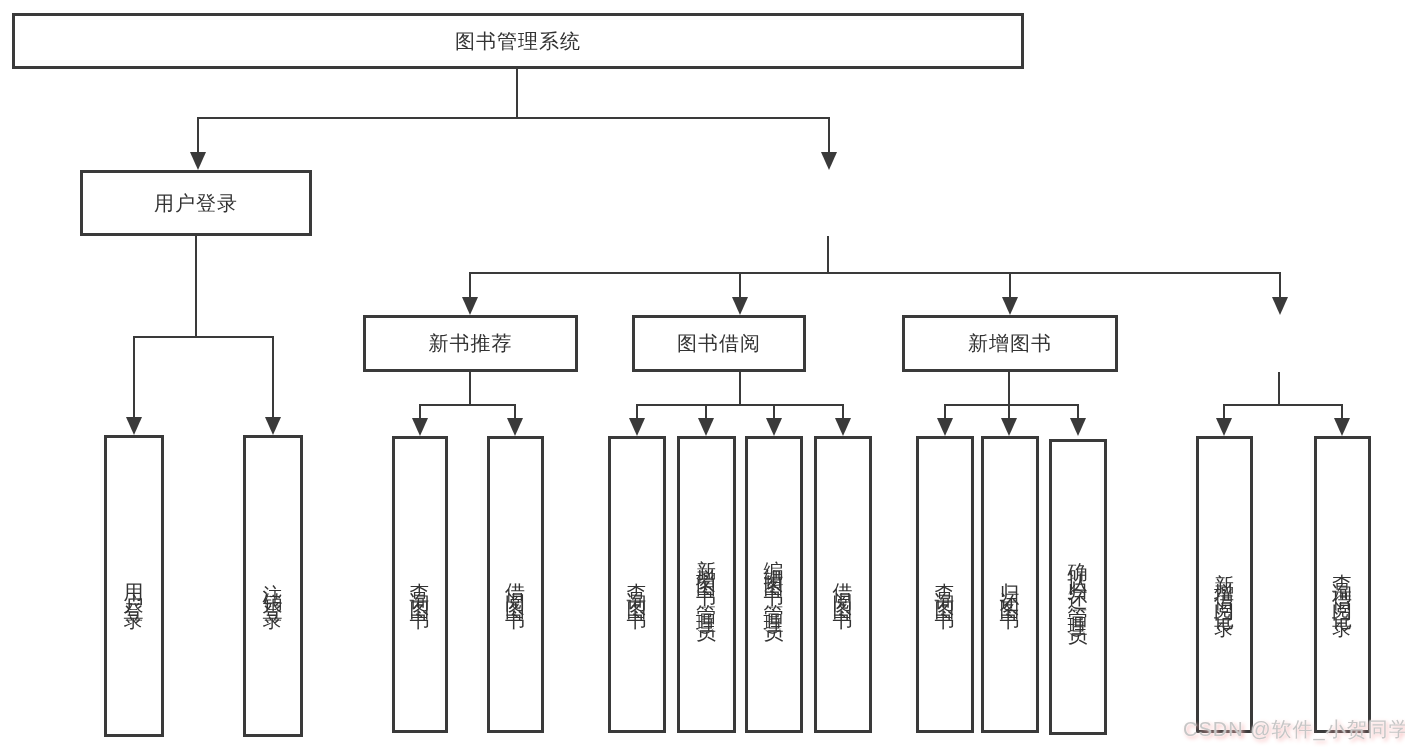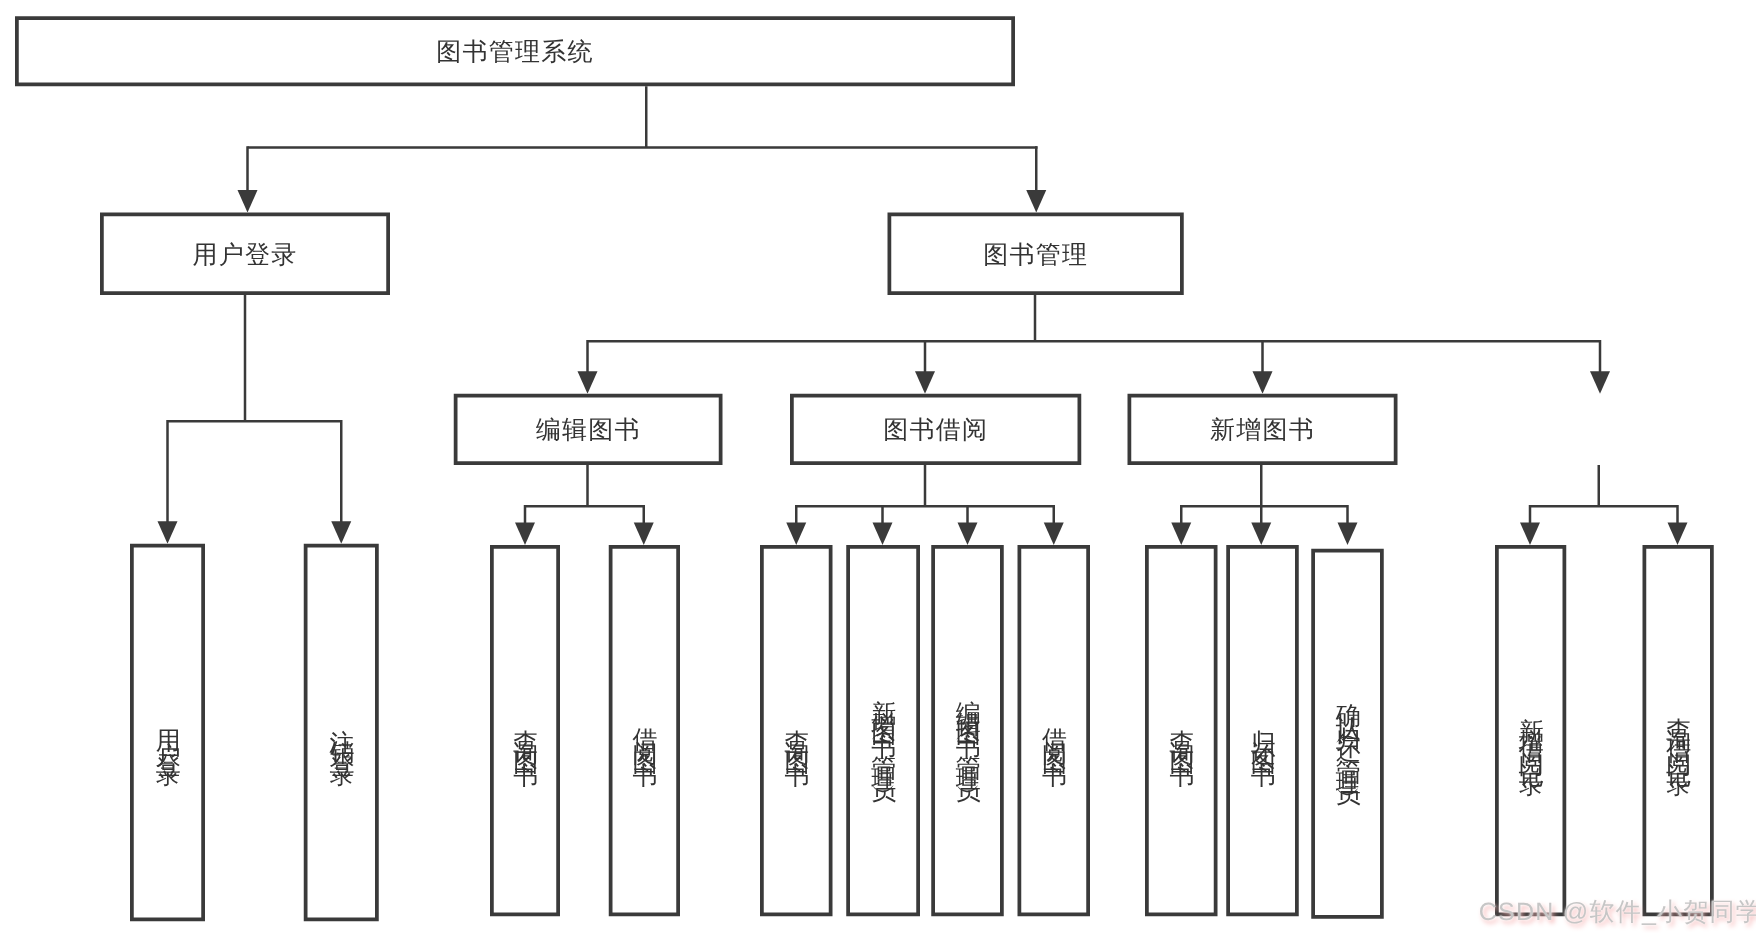--- a/index.html
+++ b/index.html
@@ -70,36 +70,33 @@
     text-shadow:0 0 2px #ffffff, 2px 2px 4px var(--watermark-glow);
     white-space:nowrap;
     letter-spacing:1px;
   }
 </style>
 </head>
 <body>
 
 <div class="canvas">
 
-  <div class="box hbox" style="left:12px;top:13px;width:800px;height:56px;text-align:center;">
+  <div class="box hbox" style="left:12px;top:13px;width:1012px;height:56px;text-align:center;">
     <span>图书管理系统</span>
   </div>
 
   <div class="vline" style="left:516px;top:69px;height:49px;"></div>
   <div class="hline" style="left:198px;top:117px;width:632px;"></div>
   <div class="vline" style="left:197px;top:117px;height:37px;"></div>
   <div class="arrow" style="left:190px;top:152px;"></div>
   <div class="vline" style="left:828px;top:117px;height:37px;"></div>
   <div class="arrow" style="left:821px;top:152px;"></div>
 
   <div class="box hbox" style="left:80px;top:170px;width:232px;height:66px;">
     <span>用户登录</span>
-  </div>
-  <div class="box hbox" style="left:710px;top:170px;width:237px;height:66px;">
-    <span>图书管理</span>
   </div>
 
   <div class="vline" style="left:195px;top:236px;height:101px;"></div>
   <div class="hline" style="left:134px;top:336px;width:139px;"></div>
   <div class="vline" style="left:133px;top:336px;height:83px;"></div>
   <div class="arrow" style="left:126px;top:417px;"></div>
   <div class="vline" style="left:272px;top:336px;height:83px;"></div>
   <div class="arrow" style="left:265px;top:417px;"></div>
 
   <div class="vline" style="left:827px;top:236px;height:37px;"></div>
@@ -107,23 +104,23 @@
   <div class="vline" style="left:469px;top:272px;height:27px;"></div>
   <div class="arrow" style="left:462px;top:297px;"></div>
   <div class="vline" style="left:739px;top:272px;height:27px;"></div>
   <div class="arrow" style="left:732px;top:297px;"></div>
   <div class="vline" style="left:1009px;top:272px;height:27px;"></div>
   <div class="arrow" style="left:1002px;top:297px;"></div>
   <div class="vline" style="left:1279px;top:272px;height:27px;"></div>
   <div class="arrow" style="left:1272px;top:297px;"></div>
 
   <div class="box hbox" style="left:363px;top:315px;width:215px;height:57px;">
-    <span>编辑图书</span>
-  </div>
-  <div class="box hbox" style="left:632px;top:315px;width:233px;height:57px;">
+    <span>新书推荐</span>
+  </div>
+  <div class="box hbox" style="left:632px;top:315px;width:174px;height:57px;">
     <span>图书借阅</span>
   </div>
   <div class="box hbox" style="left:902px;top:315px;width:216px;height:57px;">
     <span>新增图书</span>
   </div>
 
   <div class="vline" style="left:469px;top:372px;height:33px;"></div>
   <div class="hline" style="left:420px;top:404px;width:96px;"></div>
   <div class="vline" style="left:419px;top:404px;height:15px;"></div>
   <div class="arrow" style="left:412px;top:418px;"></div>

